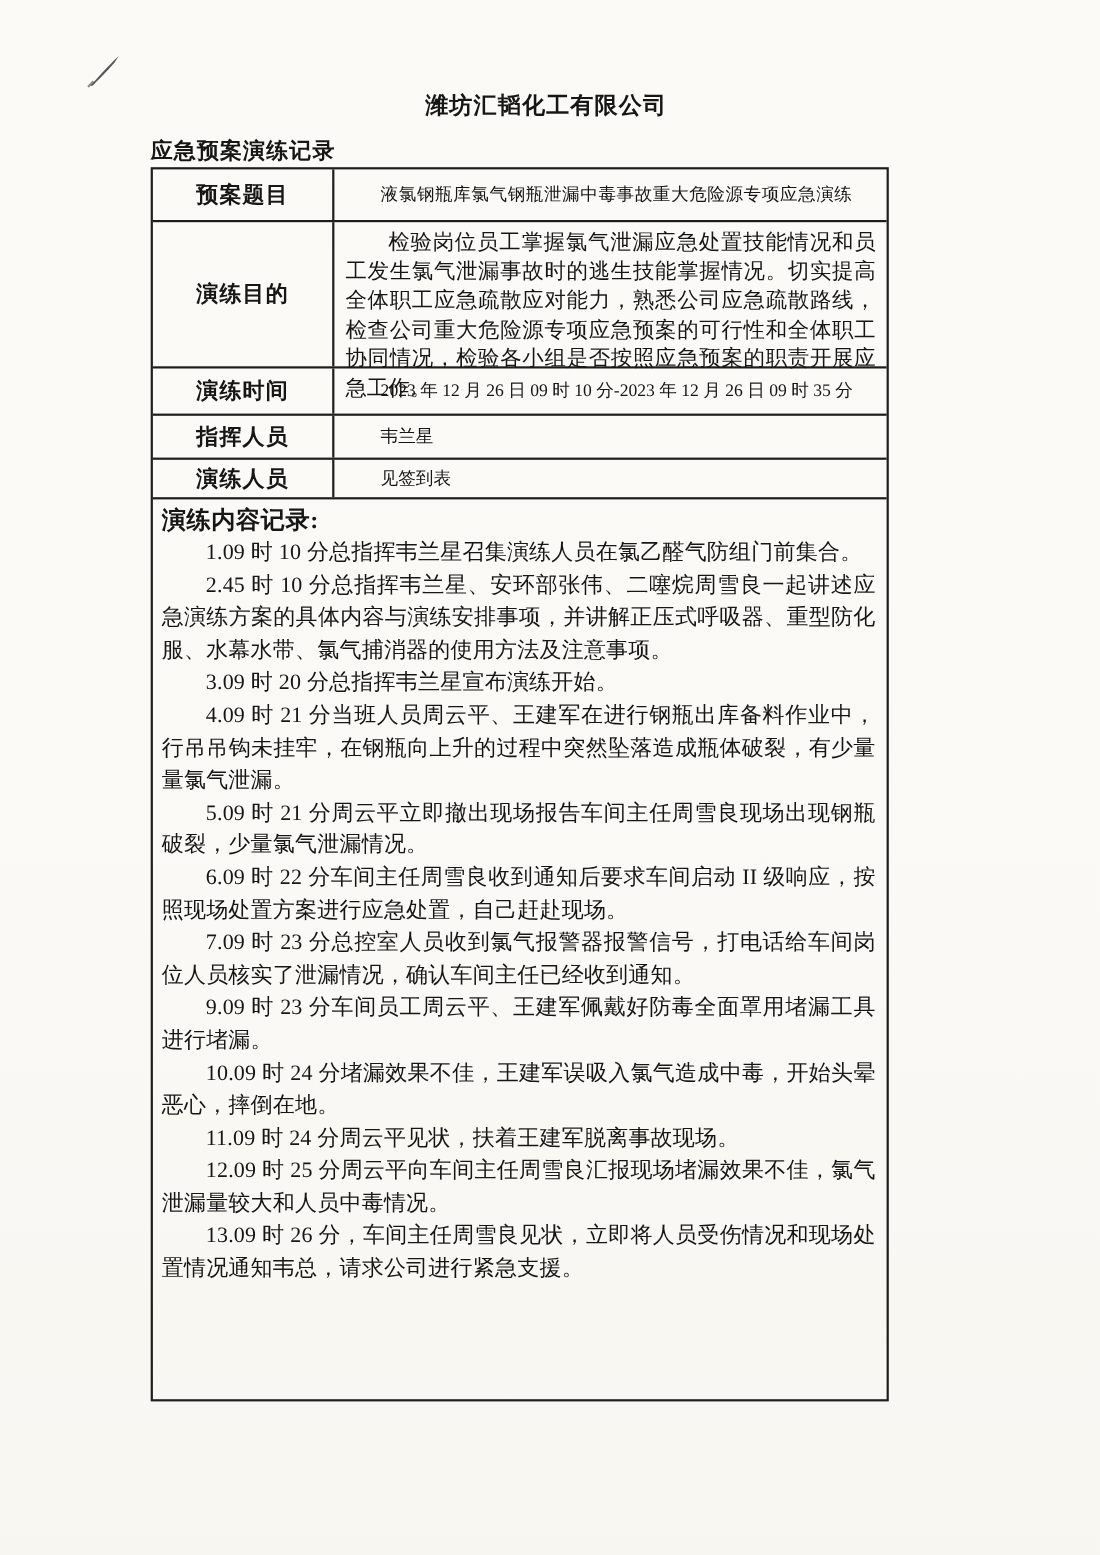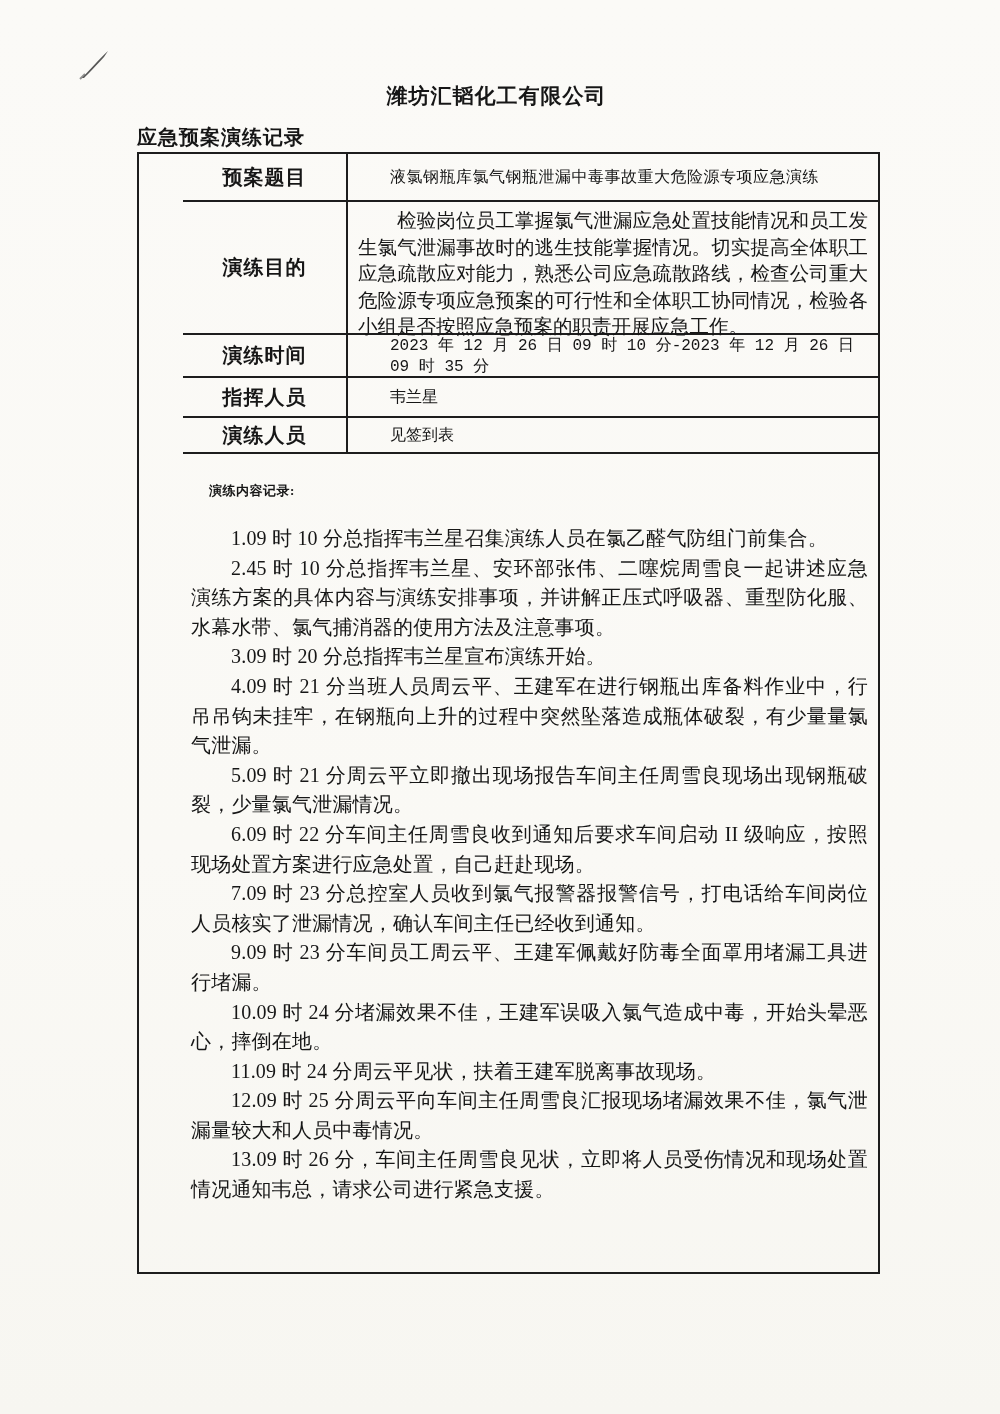--- a/index.html
+++ b/index.html
@@ -20,25 +20,24 @@
   }
   .company-title{
     position:absolute;top:82px;left:125px;width:743px;
     text-align:center;font-size:21px;font-weight:700;letter-spacing:1px;
   }
   .doc-title{
     position:absolute;top:124px;left:137px;width:743px;
     text-align:left;font-size:20px;font-weight:700;letter-spacing:1px;
   }
   .doc-table{
-    position:absolute;top:152px;left:137px;width:743px;
+    position:absolute;top:152px;left:137px;width:671px;
     border:2px solid #1d1d1d;
     box-sizing:border-box;
     background:transparent;
-    padding-left:44px;
   }
   .form-row{display:flex;border-bottom:2px solid #1d1d1d;box-sizing:border-box;}
   .label-cell{
     width:165px;flex:0 0 165px;
     border-right:2px solid #1d1d1d;box-sizing:border-box;
     display:flex;align-items:center;justify-content:center;
     font-size:20px;font-weight:600;letter-spacing:1px;
   }
   .value-cell{
     flex:1;box-sizing:border-box;
@@ -48,32 +47,32 @@
   }
   .row-title .value-cell{letter-spacing:0.5px;}
   .row-purpose .value-cell{
     display:block;
     padding:6px 10px 4px 10px;
     text-indent:2em;text-align:justify;
     line-height:26.5px;font-size:19.5px;
   }
   .h-title{height:48px;}
   .h-purpose{height:133px;}
-  .h-time{height:43px;font-family:Liberation Mono, monospace;}
+  .h-time{height:43px;}
   .h-cmd{height:40px;}
   .h-people{height:36px;}
   .record-section{
     height:818px;
     box-sizing:border-box;
     padding:4px 10px 0 8px;
     overflow:hidden;
   }
   .record-heading{
-    font-size:13px;font-weight:600;letter-spacing:0.5px;
-    line-height:30px;margin:18px;
+    font-size:22px;font-weight:600;letter-spacing:0.5px;
+    line-height:30px;margin:0;
   }
   .record-entry{
     margin:0;
     font-size:20px;line-height:29.6px;
     text-indent:2em;text-align:justify;
     letter-spacing:0.2px;
   }
 </style>
 </head>
 <body>

